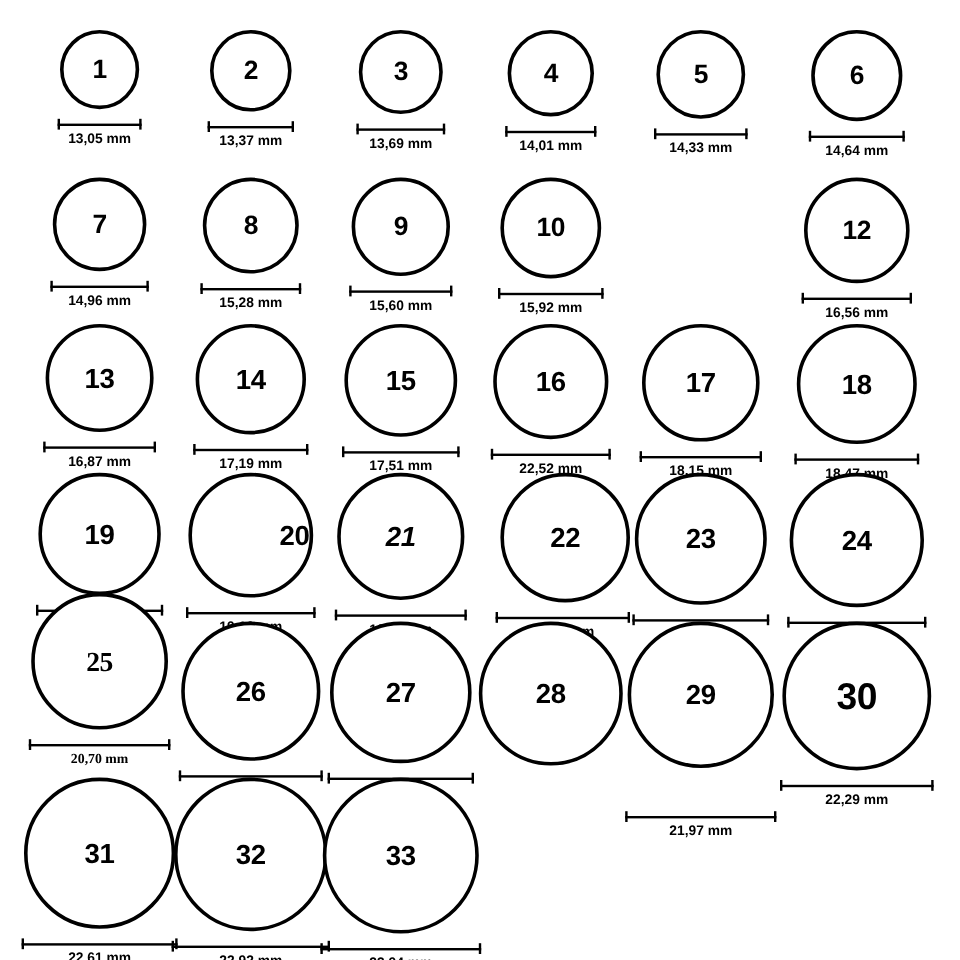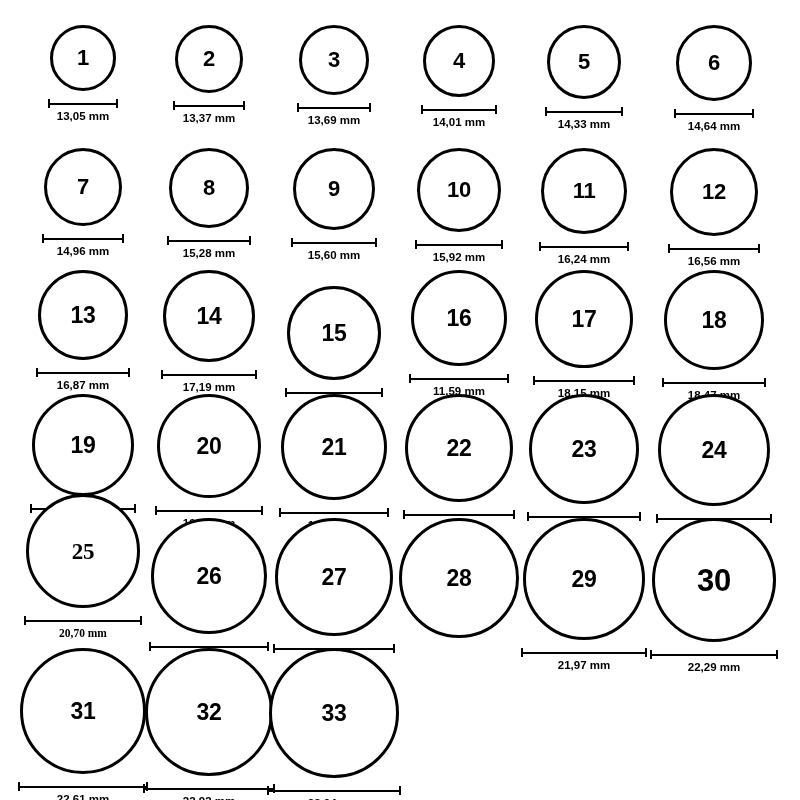--- a/index.html
+++ b/index.html
@@ -205,33 +205,20 @@
       </div>
       <div class="measure">
         <div class="caliper" style="width: 88px;">
           <div class="caliper-bar"></div>
           <div class="caliper-tick left"></div>
           <div class="caliper-tick right"></div>
         </div>
         <div class="mm-label">15,92 mm</div>
       </div>
     </div>
-    <div class="size-cell" style="width: 110px; left: 529px; top: 148px;">
-      <div class="ring-circle" style="width: 86px; height: 86px;">
-        <span class="ring-number" style="font-size: 22px;">11</span>
-      </div>
-      <div class="measure">
-        <div class="caliper" style="width: 90px;">
-          <div class="caliper-bar"></div>
-          <div class="caliper-tick left"></div>
-          <div class="caliper-tick right"></div>
-        </div>
-        <div class="mm-label">16,24 mm</div>
-      </div>
-    </div>
     <div class="size-cell" style="width: 112px; left: 658px; top: 148px;">
       <div class="ring-circle" style="width: 88px; height: 88px; text-align: right;">
         <span class="ring-number" style="font-size: 22px;">12</span>
       </div>
       <div class="measure">
         <div class="caliper" style="width: 92px;">
           <div class="caliper-bar"></div>
           <div class="caliper-tick left"></div>
           <div class="caliper-tick right"></div>
         </div>
@@ -257,21 +244,21 @@
       </div>
       <div class="measure">
         <div class="caliper" style="width: 96px;">
           <div class="caliper-bar"></div>
           <div class="caliper-tick left"></div>
           <div class="caliper-tick right"></div>
         </div>
         <div class="mm-label">17,19 mm</div>
       </div>
     </div>
-    <div class="size-cell" style="width: 118px; left: 275px; top: 286px;">
+    <div class="size-cell" style="width: 118px; left: 275px; top: 270px;">
       <div class="ring-circle" style="width: 94px; height: 94px;">
         <span class="ring-number" style="font-size: 23px;">15</span>
       </div>
       <div class="measure">
         <div class="caliper" style="width: 98px;">
           <div class="caliper-bar"></div>
           <div class="caliper-tick left"></div>
           <div class="caliper-tick right"></div>
         </div>
         <div class="mm-label">17,51 mm</div>
@@ -280,21 +267,21 @@
     <div class="size-cell" style="width: 120px; left: 399px; top: 270px;">
       <div class="ring-circle" style="width: 96px; height: 96px;">
         <span class="ring-number" style="font-size: 23px;">16</span>
       </div>
       <div class="measure">
         <div class="caliper" style="width: 100px;">
           <div class="caliper-bar"></div>
           <div class="caliper-tick left"></div>
           <div class="caliper-tick right"></div>
         </div>
-        <div class="mm-label">11,59 mm</div>
+        <div class="mm-label">22,52 mm</div>
       </div>
     </div>
     <div class="size-cell" style="width: 122px; left: 523px; top: 270px;">
       <div class="ring-circle" style="width: 98px; height: 98px;">
         <span class="ring-number" style="font-size: 23px;">17</span>
       </div>
       <div class="measure">
         <div class="caliper" style="width: 102px;">
           <div class="caliper-bar"></div>
           <div class="caliper-tick left"></div>
@@ -323,46 +310,46 @@
       <div class="measure">
         <div class="caliper" style="width: 106px;">
           <div class="caliper-bar"></div>
           <div class="caliper-tick left"></div>
           <div class="caliper-tick right"></div>
         </div>
         <div class="mm-label">18,78 mm</div>
       </div>
     </div>
     <div class="size-cell" style="width: 128px; left: 145px; top: 394px;">
-      <div class="ring-circle" style="width: 104px; height: 104px;">
+      <div class="ring-circle" style="width: 104px; height: 104px; justify-content: flex-end;">
         <span class="ring-number" style="font-size: 23px;">20</span>
       </div>
       <div class="measure">
         <div class="caliper" style="width: 108px;">
           <div class="caliper-bar"></div>
           <div class="caliper-tick left"></div>
           <div class="caliper-tick right"></div>
         </div>
         <div class="mm-label">19,10 mm</div>
       </div>
     </div>
     <div class="size-cell" style="width: 130px; left: 269px; top: 394px;">
-      <div class="ring-circle" style="width: 106px; height: 106px;">
+      <div class="ring-circle" style="width: 106px; height: 106px; font-style: italic;">
         <span class="ring-number" style="font-size: 23px;">21</span>
       </div>
       <div class="measure">
         <div class="caliper" style="width: 110px;">
           <div class="caliper-bar"></div>
           <div class="caliper-tick left"></div>
           <div class="caliper-tick right"></div>
         </div>
         <div class="mm-label">19,42 mm</div>
       </div>
     </div>
-    <div class="size-cell" style="width: 132px; left: 393px; top: 394px;">
+    <div class="size-cell" style="width: 132px; left: 393px; top: 394px; align-items: flex-end;">
       <div class="ring-circle" style="width: 108px; height: 108px;">
         <span class="ring-number" style="font-size: 23px;">22</span>
       </div>
       <div class="measure">
         <div class="caliper" style="width: 112px;">
           <div class="caliper-bar"></div>
           <div class="caliper-tick left"></div>
           <div class="caliper-tick right"></div>
         </div>
         <div class="mm-label">19,74 mm</div>
@@ -431,21 +418,21 @@
           <div class="caliper-tick right"></div>
         </div>
         <div class="mm-label">21,33 mm</div>
       </div>
     </div>
     <div class="size-cell" style="width: 144px; left: 387px; top: 518px;">
       <div class="ring-circle" style="width: 120px; height: 120px;">
         <span class="ring-number" style="font-size: 23px; text-align: right;">28</span>
       </div>
     </div>
-    <div class="size-cell" style="width: 146px; left: 511px; top: 518px;">
+    <div class="size-cell" style="width: 146px; left: 511px; top: 518px; gap: 28px;">
       <div class="ring-circle" style="width: 122px; height: 122px;">
         <span class="ring-number" style="font-size: 23px;">29</span>
       </div>
       <div class="measure">
         <div class="caliper" style="width: 126px;">
           <div class="caliper-bar"></div>
           <div class="caliper-tick left"></div>
           <div class="caliper-tick right"></div>
         </div>
         <div class="mm-label">21,97 mm</div>

